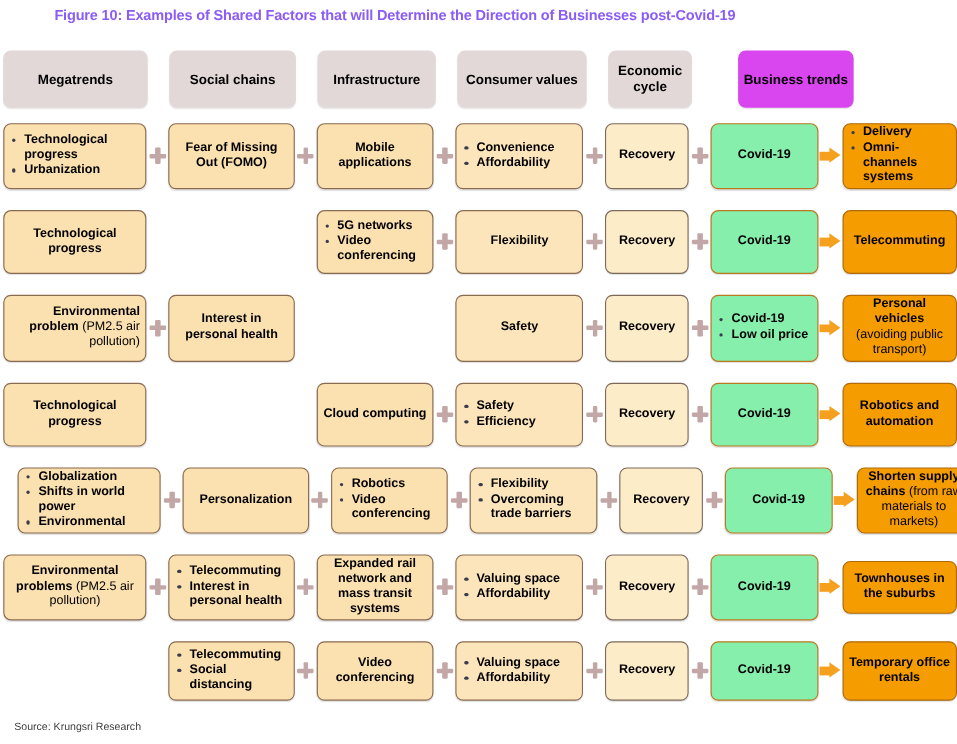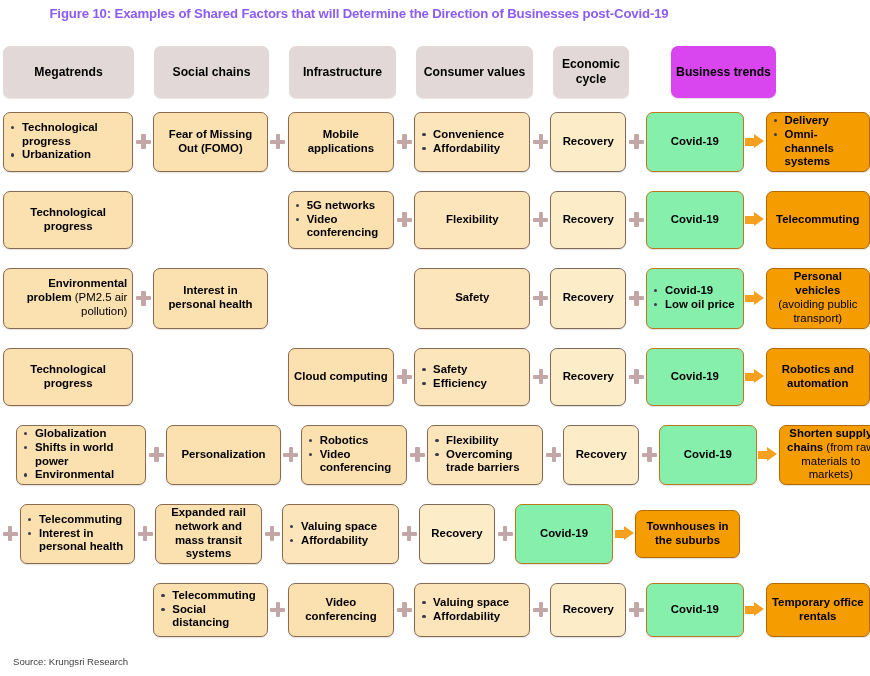--- a/index.html
+++ b/index.html
@@ -490,20 +490,25 @@
           <div class="gut gut-wide">
             <div class="arrow"></div>
           </div>
           <div class="col c6">
             <div class="box dbox bt" style="height: 60px;">
               <span class="centered-text"><b>Shorten supply chains</b><span class="normalw"> (from raw materials to markets)</span></span>
             </div>
           </div>
         </div>
         <div class="row data-row" style="height: 77px;">
+          <div class="col c0">
+            <div class="box dbox " style="height: 60px;">
+              <span class="centered-text"><b>Environmental problems</b><span class="normalw"> (PM2.5 air pollution)</span></span>
+            </div>
+          </div>
           <div class="gut">
             <div class="plus"></div>
           </div>
           <div class="col c1">
             <div class="box dbox " style="height: 60px;">
               <ul class="blist">
                 <li>Telecommuting</li>
                 <li>Interest in personal health</li>
               </ul>
             </div>

